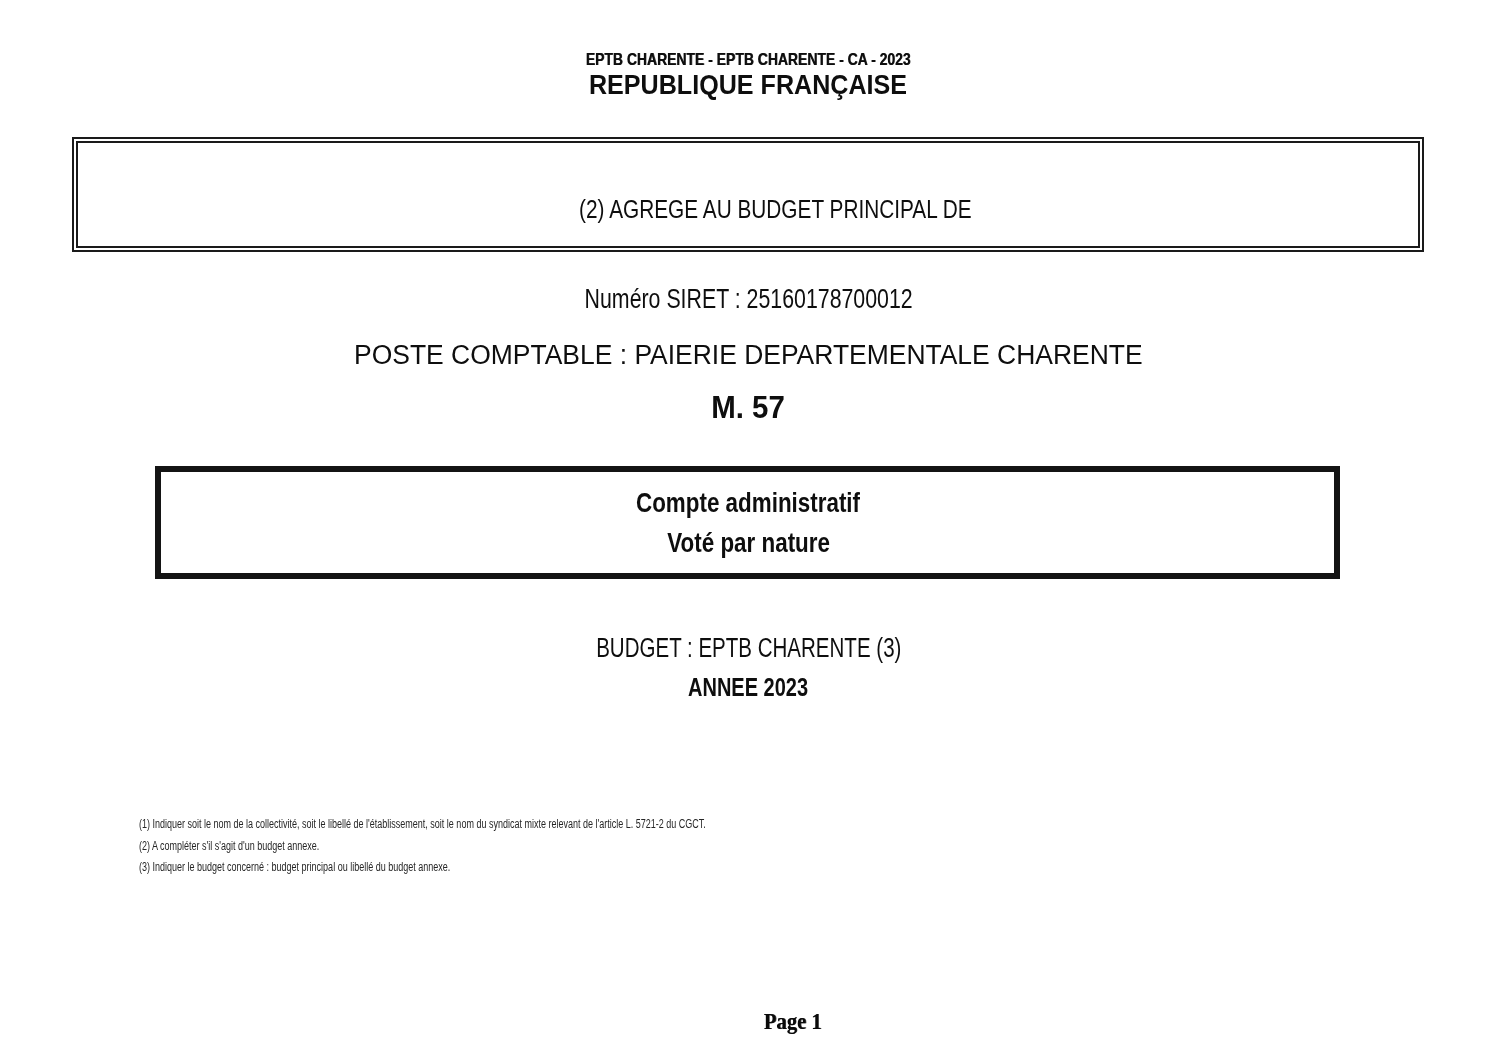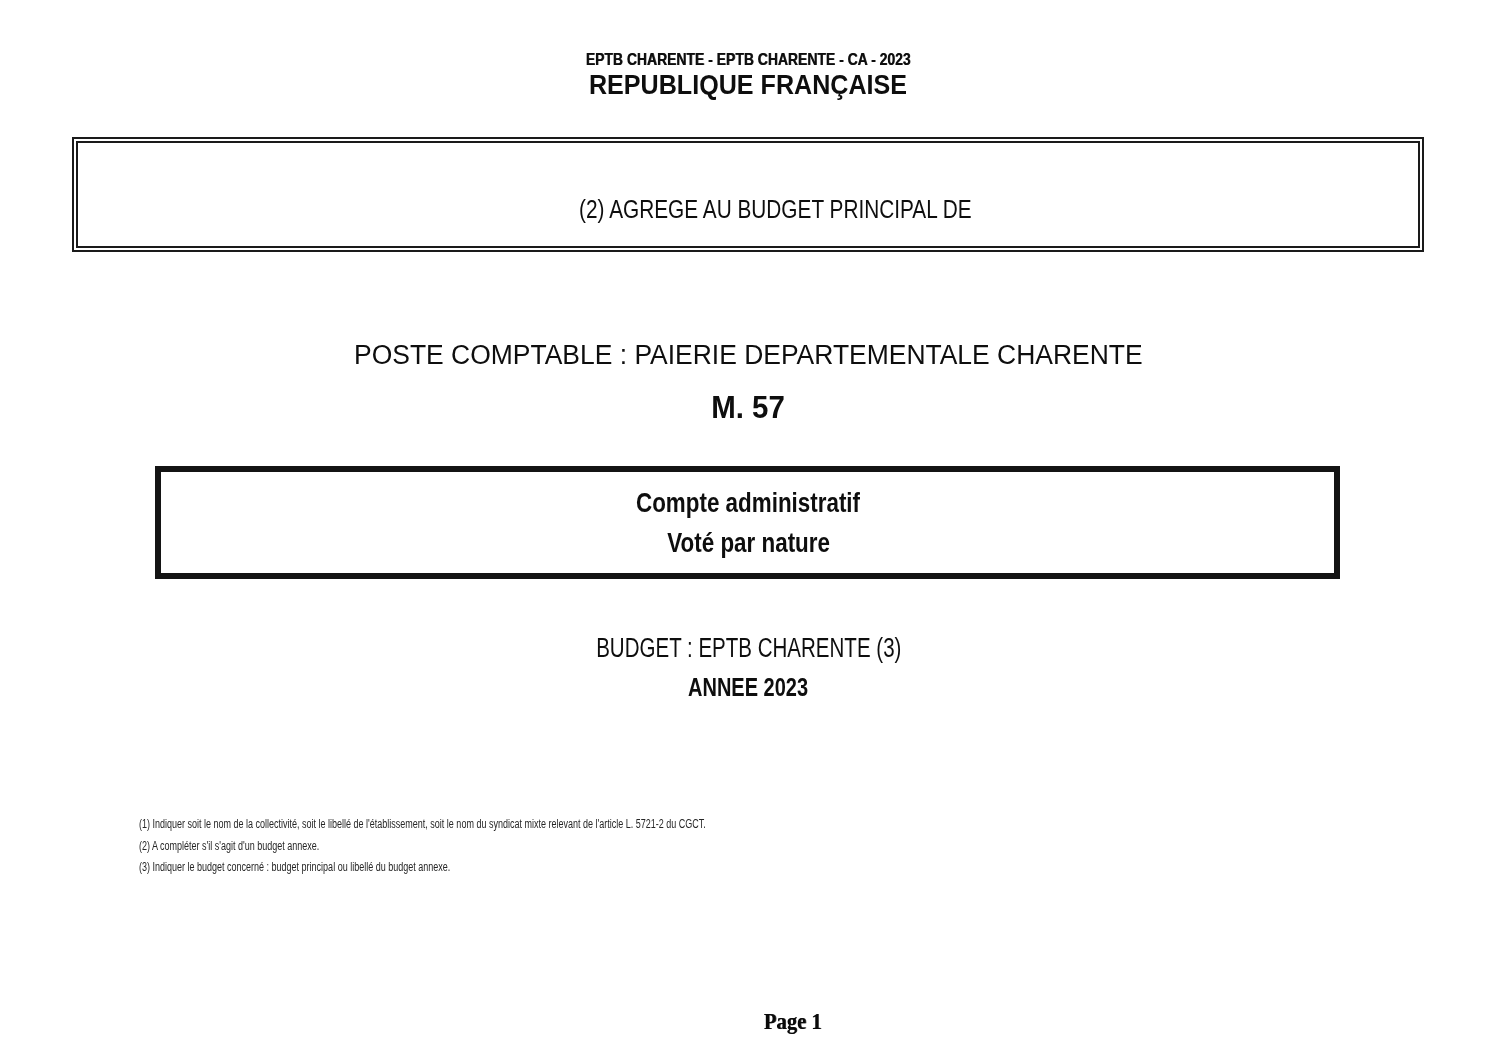--- a/index.html
+++ b/index.html
@@ -107,20 +107,23 @@
 
   <div class="txt republic">
     <span>REPUBLIQUE FRANÇAISE</span>
   </div>
 
   <div class="entity-box"></div>
   <div class="txt entity-subtitle">
     <span>(2) AGREGE AU BUDGET PRINCIPAL DE</span>
   </div>
 
+  <div class="txt siret">
+    <span>Numéro SIRET : 25160178700012</span>
+  </div>
 
   <div class="txt poste">
     <span>POSTE COMPTABLE : PAIERIE DEPARTEMENTALE CHARENTE</span>
   </div>
 
   <div class="txt norm">
     <span>M. 57</span>
   </div>
 
   <div class="account-box"></div>

